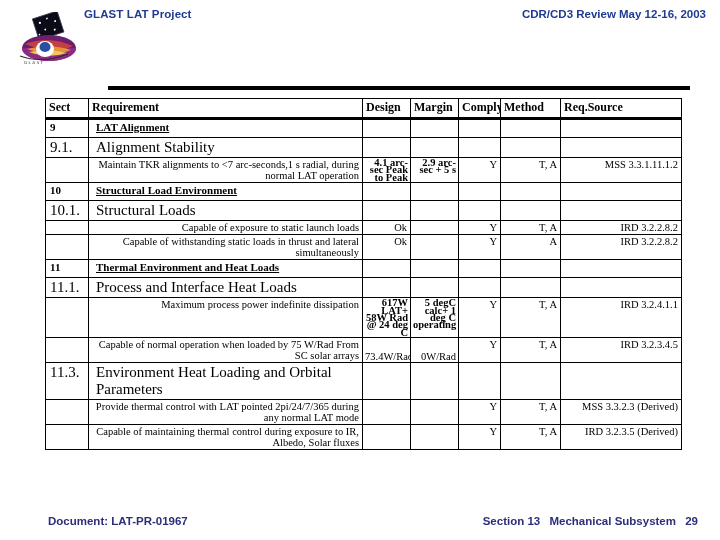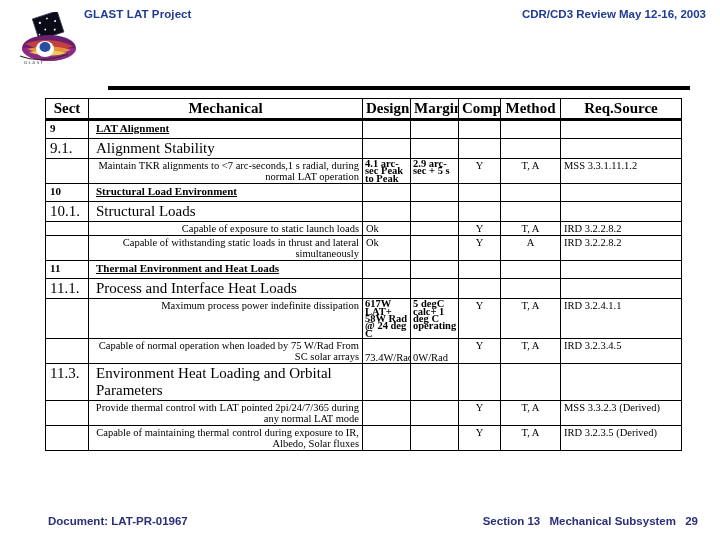--- a/index.html
+++ b/index.html
@@ -95,33 +95,33 @@
   col.c-sect   { width: 43px; }
   col.c-req    { width: 274px; }
   col.c-design { width: 48px; }
   col.c-margin { width: 48px; }
   col.c-comply { width: 42px; }
   col.c-method { width: 60px; }
   col.c-source { width: 121px; }
 
   thead th {
     font-weight: bold;
-    font-size: 15px;
-    text-align: center;
+    font-size: 12px;
+    text-align: left;
     border-bottom: 3px solid #000 !important;
     border-top: 1px solid #000;
     padding: 1px 4px 2px 4px;
     height: 16px;
     white-space: nowrap;
   }
 
   tr.lvl1 td { font-weight: bold; font-size: 11px; height: 15px; }
   tr.lvl1 td.reqcell { text-decoration: underline; }
   tr.lvl2 td { font-weight: normal; font-size: 15px; height: 15px; }
-  tr.detail td { font-size: 10.5px; }
+  tr.detail td { font-size: 10.5px; text-align: right; }
 
   td.sect { font-weight: bold; padding-left: 4px; }
   td.reqcell { padding-left: 7px; }
   tr.detail td.reqcell { padding-left: 0; text-align: right; }
 
   td.tiny {
     font-size: 6.2px;
     line-height: 7.4px;
     font-weight: bold;
     padding: 1px 2px;
@@ -204,21 +204,21 @@
       <col class="c-req">
       <col class="c-design">
     <col class="c-margin">
       <col class="c-comply">
       <col class="c-method">
       <col class="c-source">
   </colgroup>
   <thead>
     <tr>
       <th>Sect</th>
-      <th>Mechanical</th>
+      <th>Requirement</th>
       <th>Design</th>
       <th>Margin</th>
       <th>Comply</th>
       <th>Method</th>
       <th>Req.Source</th>
     </tr>
   </thead>
   <tbody id="table-body">
       <tr class="lvl1">
         <td class="sect">9</td>

